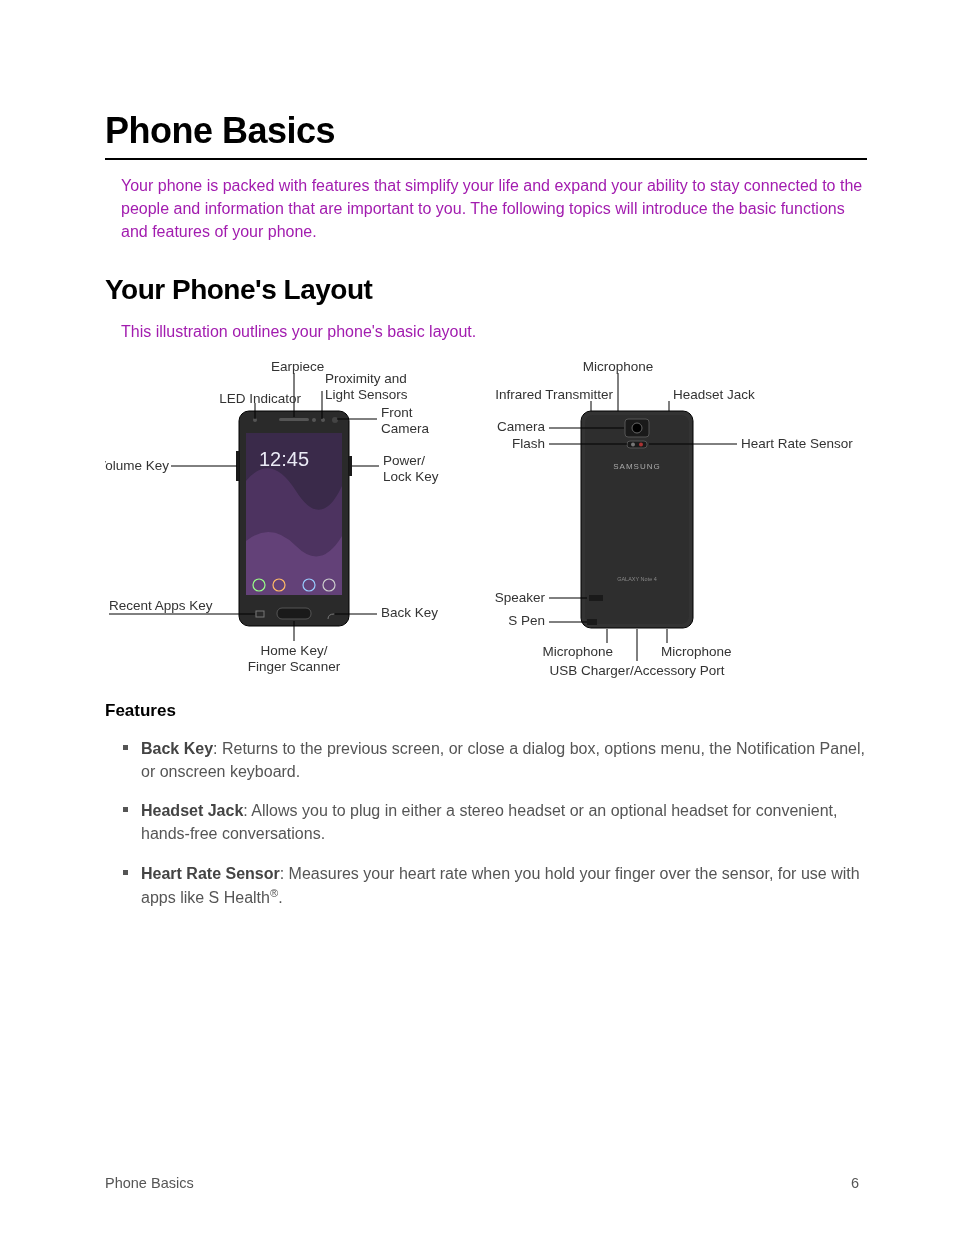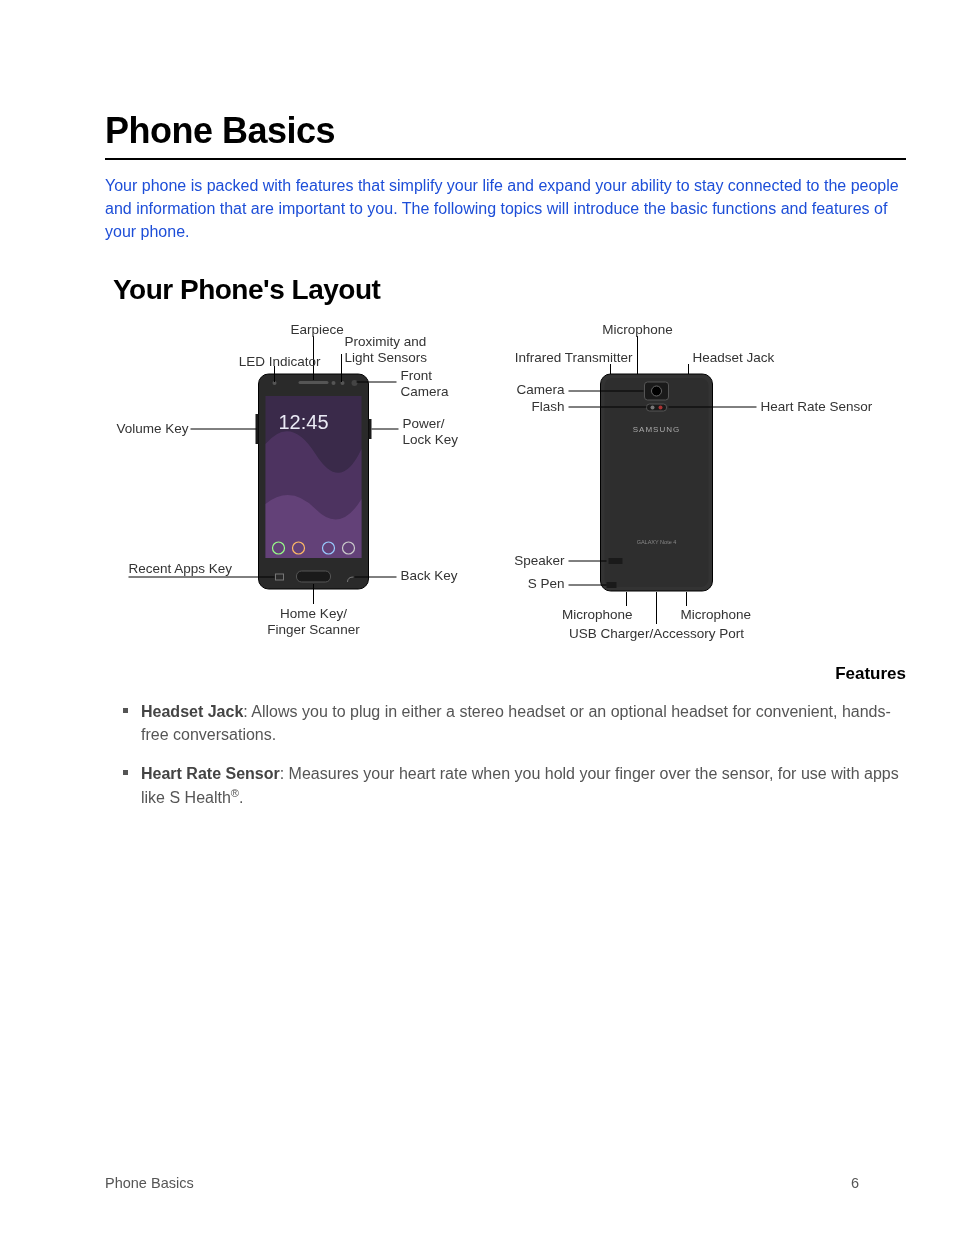--- a/index.html
+++ b/index.html
@@ -7,63 +7,62 @@
     padding: 0;
     background: #fff;
     font-family: Arial, Helvetica, sans-serif;
     color: #333;
   }
   .page {
     width: 954px;
     height: 1235px;
     position: relative;
     box-sizing: border-box;
-    padding: 110px 48px 0 105px;
+    padding: 110px 87px 0 105px;
   }
   h1.title {
     font-family: Arial, Helvetica, sans-serif;
     font-weight: 900;
     font-size: 36px;
     margin: 0 0 4px 0;
     letter-spacing: -0.5px;
     color: #000;
     border-bottom: 2px solid #000;
     padding-bottom: 6px;
   }
   p.body {
     font-size: 16px;
     line-height: 1.45;
-    color: #1d4ed8;
-    margin: 14px 0 0 0;
+    color: #a21caf;
+    margin: 14px 0 0 16px;
   }
   h2.section {
     font-family: Arial, Helvetica, sans-serif;
     font-weight: 900;
     font-size: 28px;
-    margin: 30px 0 0 8px;
+    margin: 30px 0 0 0;
     letter-spacing: -0.5px;
     color: #000;
   }
   .illus-wrap {
     margin-top: 18px;
     position: relative;
     height: 320px;
   }
   .illus-wrap svg {
     width: 100%;
     height: 100%;
   }
   .lbl { font: 13.5px Arial, sans-serif; fill: #333; }
   h3.subhead {
     font-family: Arial, Helvetica, sans-serif;
     font-weight: 900;
     font-size: 17px;
     color: #000;
     margin: 20px 0 0 0;
-    text-align: right;
   }
   ul.features {
     list-style: none;
     padding: 0 0 0 32px;
     margin: 16px 0 0 0;
   }
   ul.features li {
     position: relative;
     font-size: 16px;
     line-height: 1.45;
@@ -100,20 +99,21 @@
 <body>
 
 <div class="page">
 
   <h1 class="title">Phone Basics</h1>
 
   <p class="body">Your phone is packed with features that simplify your life and expand your ability to stay connected to the people and information that are important to you. The following topics will introduce the basic functions and features of your phone.</p>
 
   <h2 class="section">Your Phone's Layout</h2>
 
+  <p class="body">This illustration outlines your phone's basic layout.</p>
 
   <div class="illus-wrap">
     <svg viewBox="0 0 754 320">
 
       <g>
 
         <rect x="130" y="50" width="110" height="215" rx="10" fill="#2a2a2a" stroke="#000"></rect>
         <rect x="137" y="72" width="96" height="162" fill="#3a2a4a"></rect>
 
         <path d="M137,120 q25,-30 50,10 q25,40 46,-5 v109 h-96 z" fill="#5a3a6f" opacity="0.6"></path>
@@ -215,20 +215,21 @@
         <text class="lbl" text-anchor="end" x="504" y="295">Microphone</text>
         <text class="lbl" x="552" y="295">Microphone</text>
         <text class="lbl" text-anchor="middle" x="528" y="314">USB Charger/Accessory Port</text>
       </g>
     </svg>
   </div>
 
   <h3 class="subhead">Features</h3>
 
   <ul class="features">
+    <li><b>Back Key</b><span>: Returns to the previous screen, or close a dialog box, options menu, the Notification Panel, or onscreen keyboard.</span></li>
     <li><b>Headset Jack</b><span>: Allows you to plug in either a stereo headset or an optional headset for convenient, hands-free conversations.</span></li>
     <li><b>Heart Rate Sensor</b><span>: Measures your heart rate when you hold your finger over the sensor, for use with apps like S Health</span><sup>®</sup><span>.</span></li>
   </ul>
 
   <div class="footer">
     <span>Phone Basics</span>
     <span>6</span>
   </div>
 
 </div>

